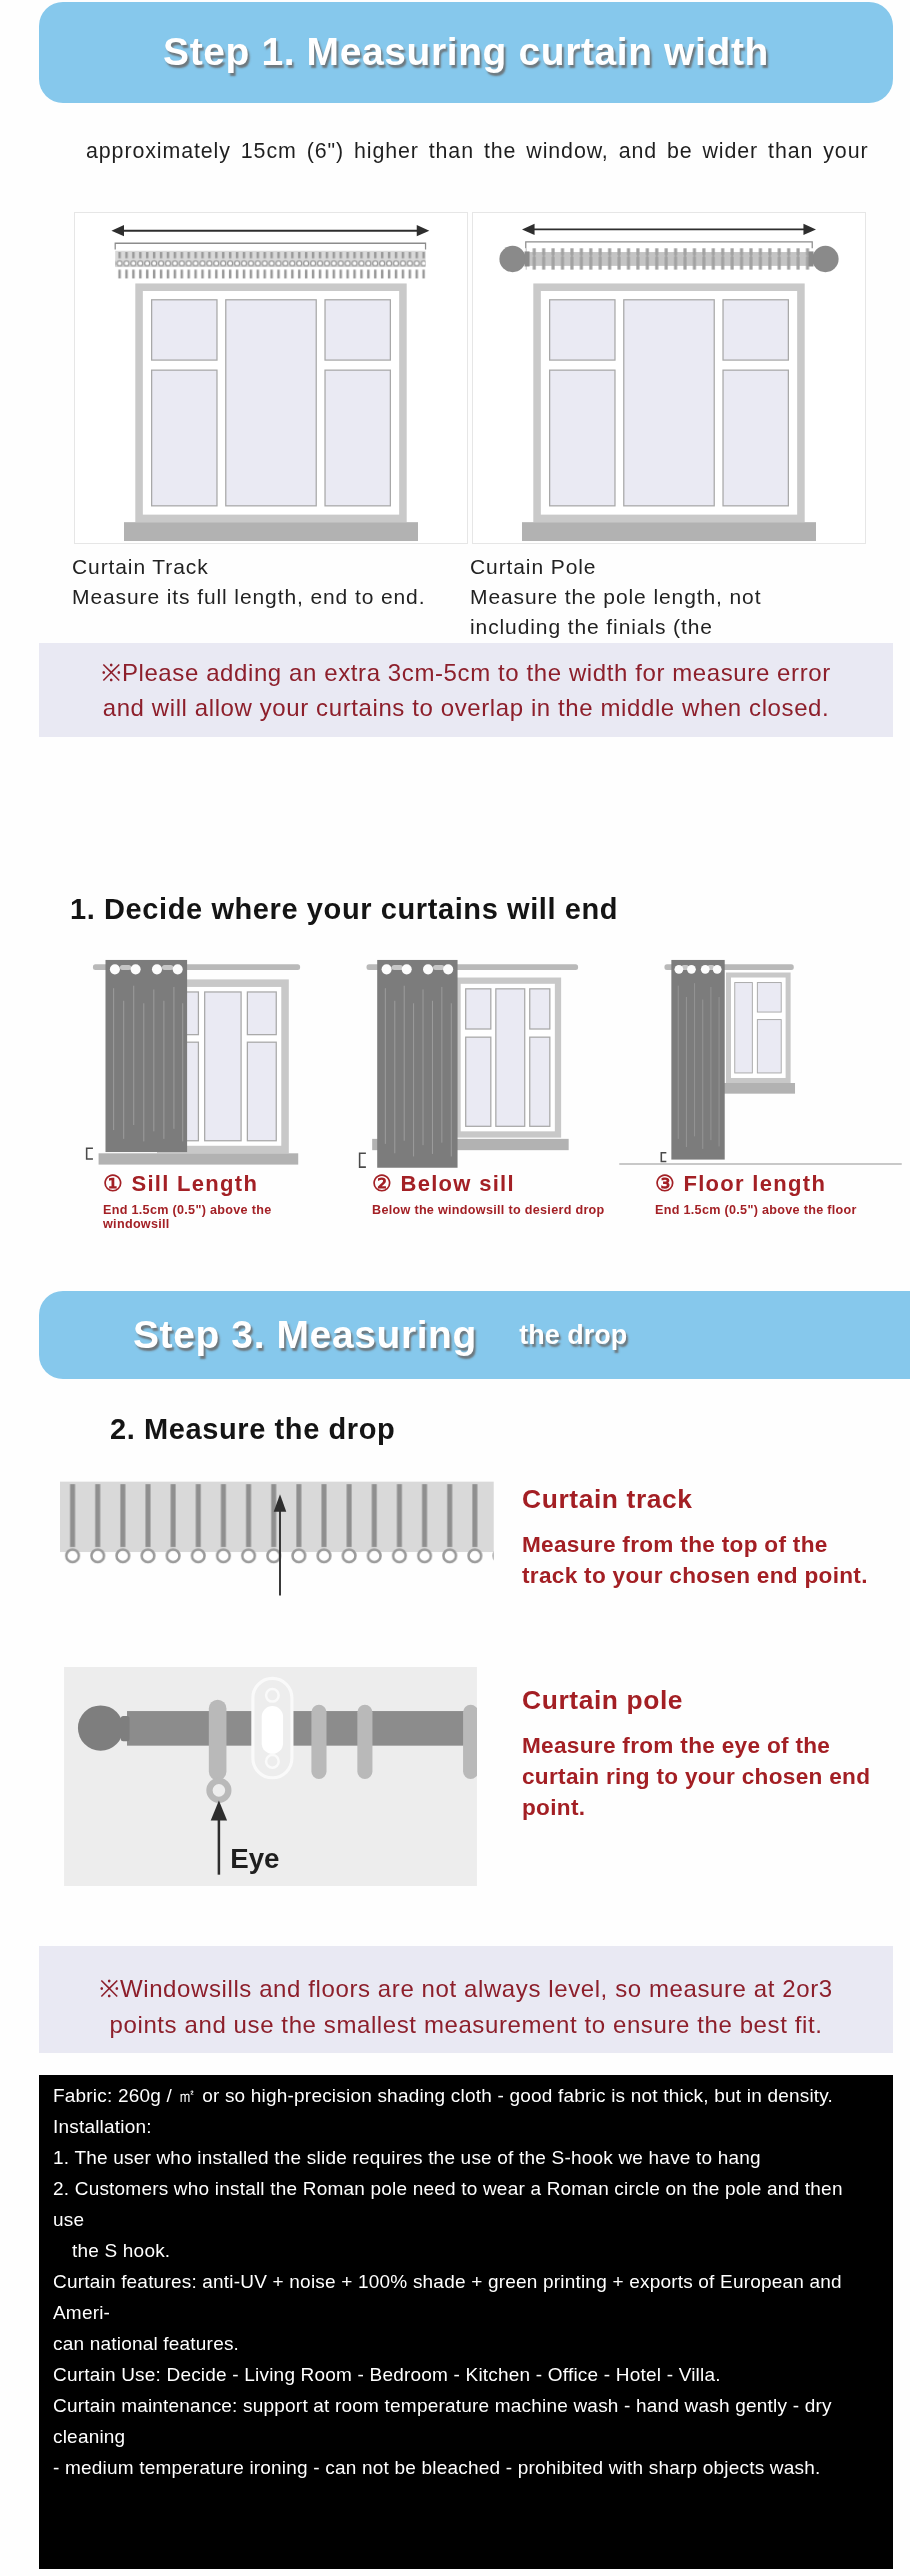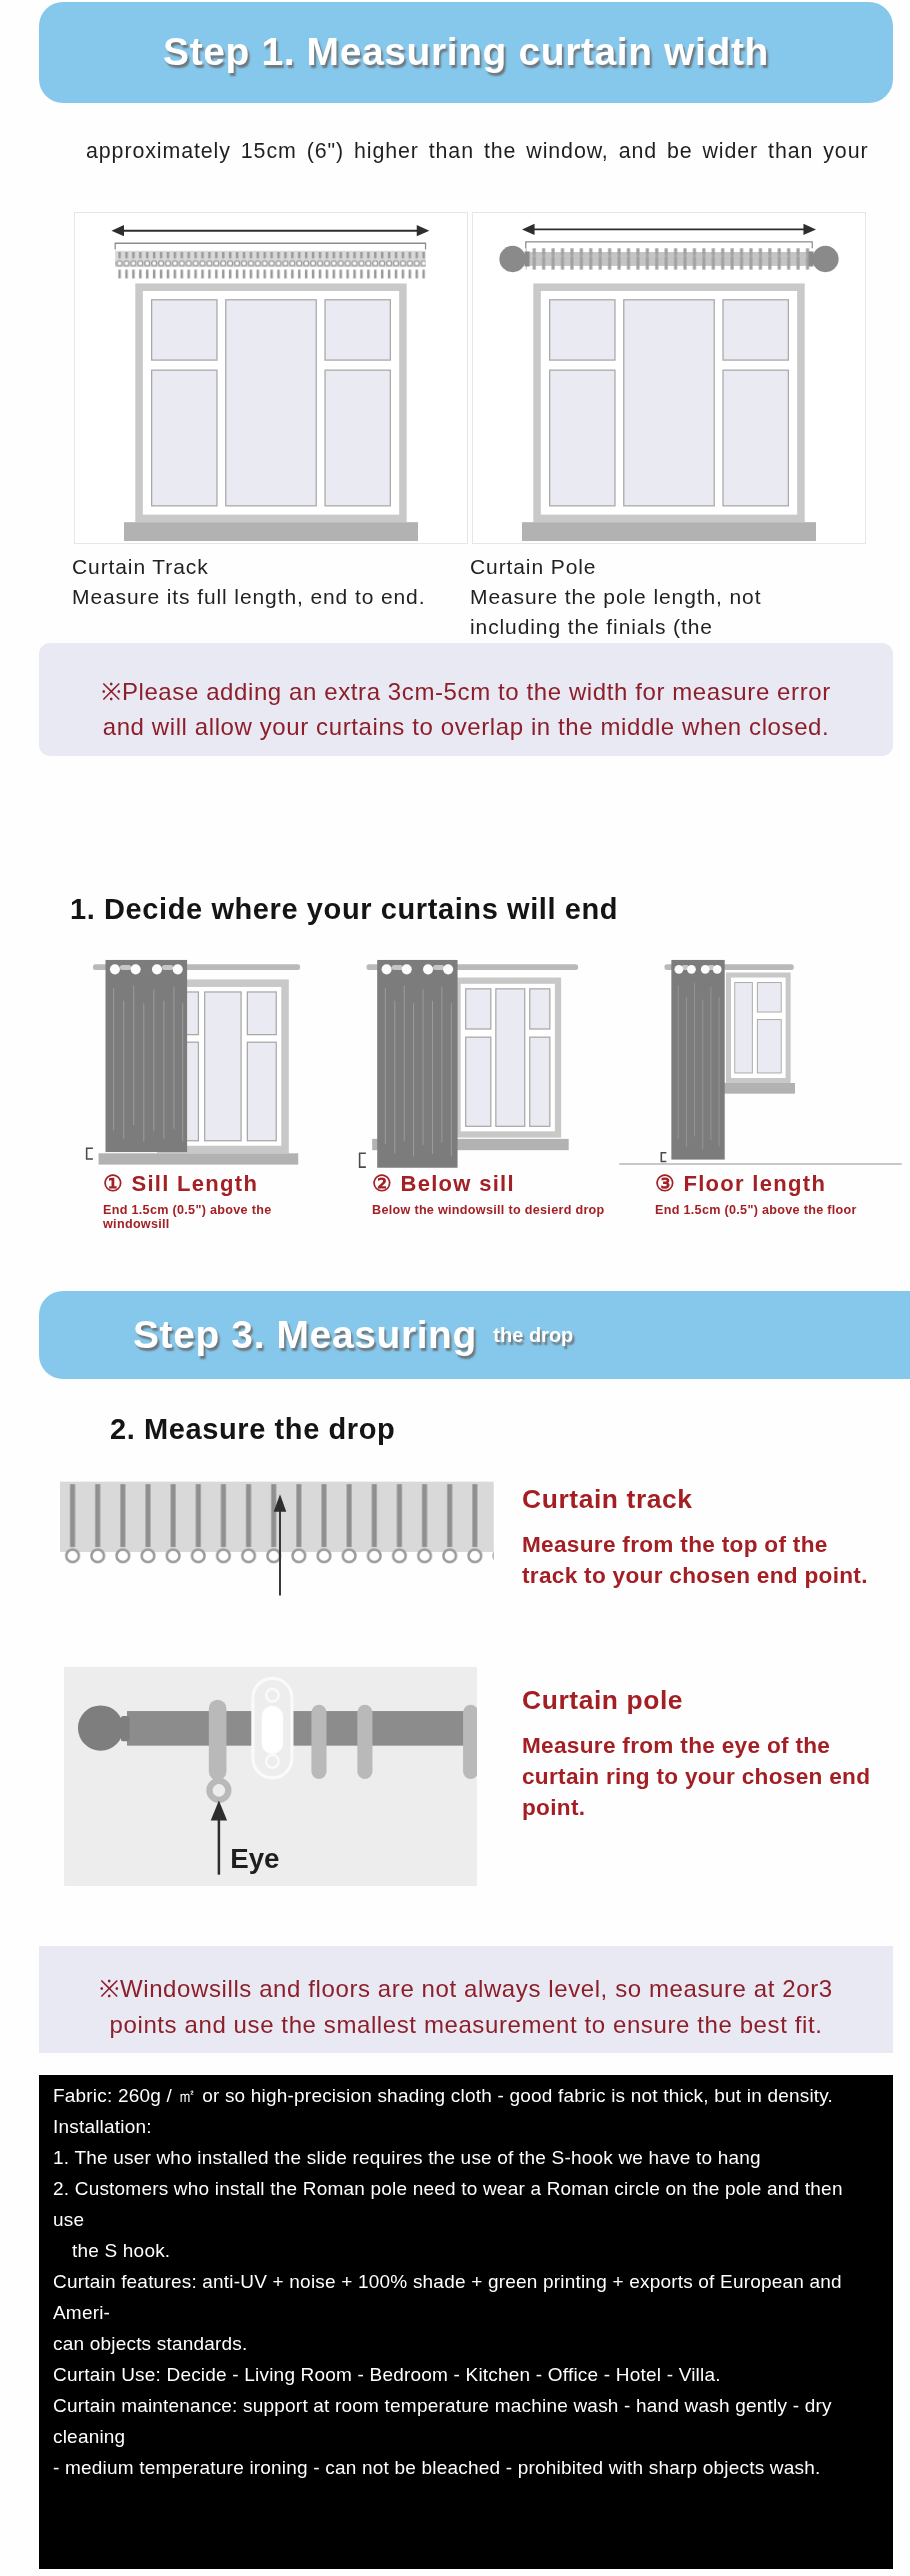--- a/index.html
+++ b/index.html
@@ -7,42 +7,42 @@
         font-family:"Liberation Sans", sans-serif;}
 
   
   .banner{position:absolute;left:39px;width:854px;background:#86c8ec;display:flex;
           align-items:center;justify-content:center;color:#ffffff;font-weight:bold;
           font-size:39px;letter-spacing:0.6px;
           text-shadow:1.9px 2.5px 1.9px rgba(105,105,105,0.85);border-radius:24px;}
   .banner1{top:1.9px;height:101px;}
   .banner2{top:769px;height:89px;}
   .banner3{top:1291px;height:88px;justify-content:flex-start;padding-left:94px;gap:16.4px;}
-  .b3sub{font-size:20px;letter-spacing:0;}
+  .b3sub{font-size:27px;letter-spacing:0;margin-left:26px;}
 
   
   .intro{position:absolute;left:86px;top:137px;font-size:21.4px;line-height:29px;
          color:#1f1f1f;letter-spacing:0.9px;word-spacing:3.1px;}
 
   
   .illus-box{position:absolute;top:212px;width:392px;height:330px;border:0.6px solid #e6e6e6;
              background:#ffffff;}
   .box1{left:74px;}
   .box2{left:472px;}
 
   
   .caption{position:absolute;top:552px;font-size:21px;line-height:30px;color:#222222;
            letter-spacing:0.9px;}
   .cap1{left:72px;}
   .cap2{left:470px;}
 
   
   .note{position:absolute;left:39px;width:854px;background:#e9e9f3;text-align:center;
         color:#8d1f2b;font-size:24px;letter-spacing:0.6px;}
-  .note1{top:643px;height:82px;padding-top:31px;line-height:35px;border-radius:11px;}
+  .note1{top:643px;height:82px;padding-top:12px;line-height:35px;}
   .note2{top:1946px;height:82px;padding-top:25px;line-height:36px;}
 
   
   .heading{position:absolute;font-size:29px;font-weight:bold;color:#141414;letter-spacing:0.6px;}
   .h-decide{left:70px;top:893px;}
   .h-drop{left:110px;top:1413px;}
 
   
   .fig-col{position:absolute;top:943px;width:291px;height:277px;}
   .col1{left:50px;}
@@ -349,20 +349,20 @@
     <div>points and use the smallest measurement to ensure the best fit.</div>
   </div>
 
   <div class="info-block">
     <div class="info-line">Fabric: 260g / ㎡ or so high-precision shading cloth - good fabric is not thick, but in density.</div>
     <div class="info-line">Installation:</div>
     <div class="info-line">1. The user who installed the slide requires the use of the S-hook we have to hang</div>
     <div class="info-line">2. Customers who install the Roman pole need to wear a Roman circle on the pole and then use</div>
     <div class="info-line indent">the S hook.</div>
     <div class="info-line">Curtain features: anti-UV + noise + 100% shade + green printing + exports of European and Ameri-</div>
-    <div class="info-line">can objects standards.</div>
+    <div class="info-line">can national features.</div>
     <div class="info-line">Curtain Use: Decide - Living Room - Bedroom - Kitchen - Office - Hotel - Villa.</div>
     <div class="info-line">Curtain maintenance: support at room temperature machine wash - hand wash gently - dry cleaning</div>
     <div class="info-line">- medium temperature ironing - can not be bleached - prohibited with sharp objects wash.</div>
   </div>
 
 </div>
 
 
 </body></html>

